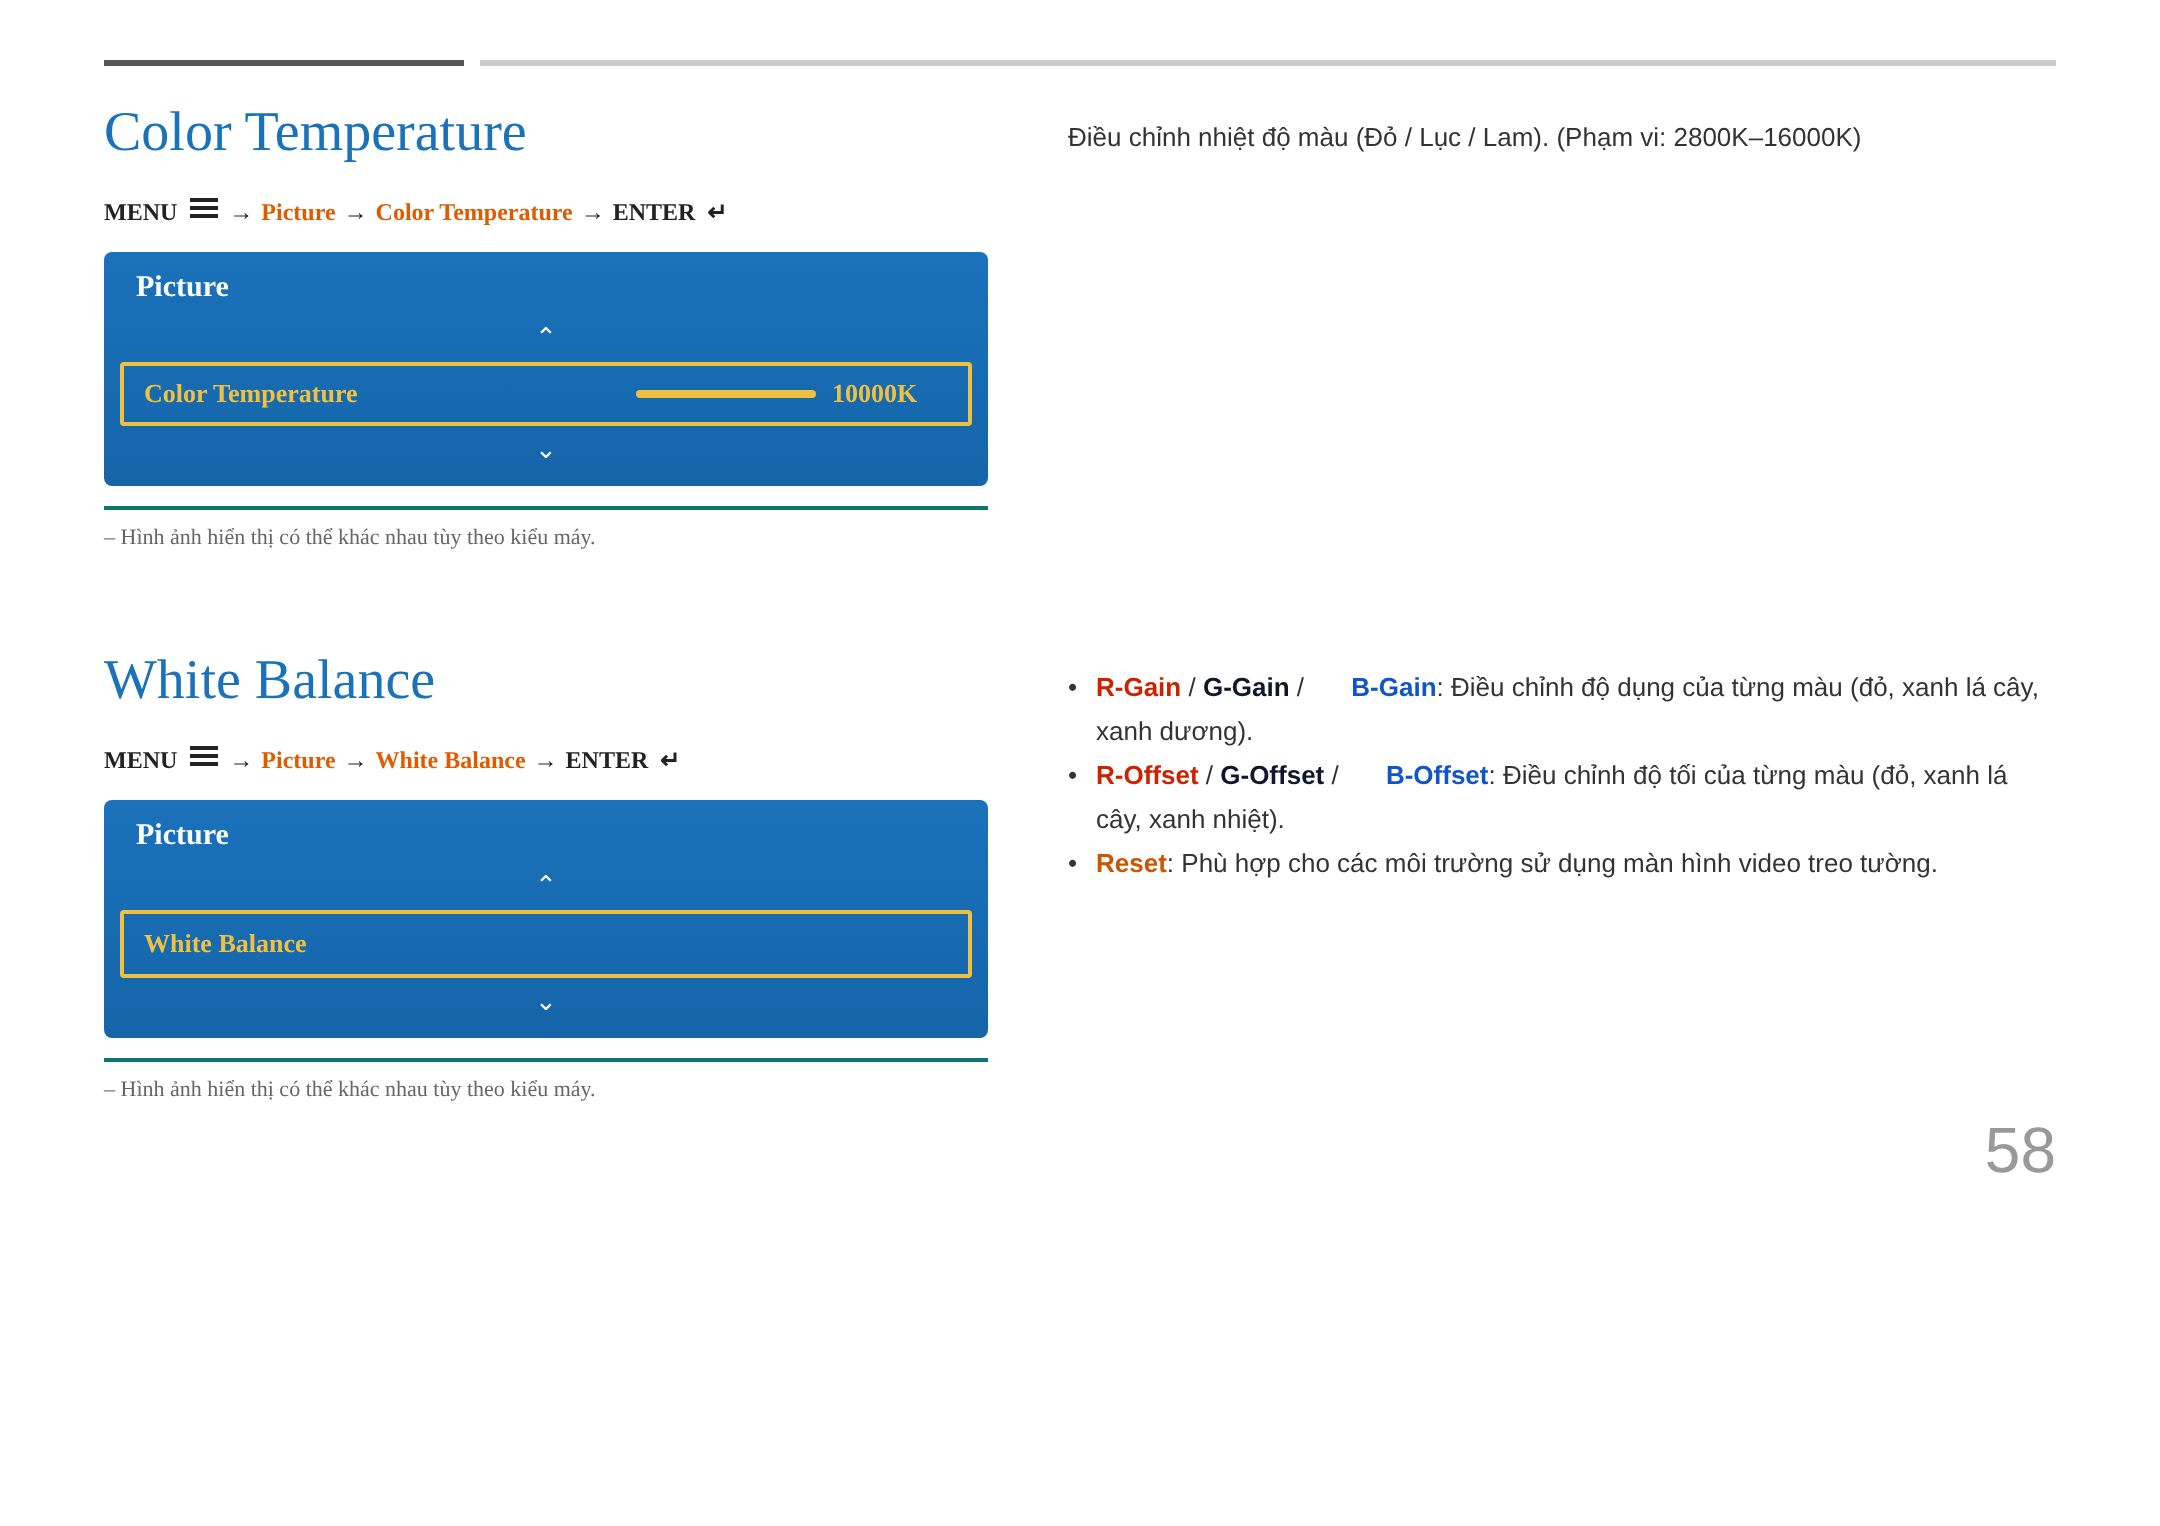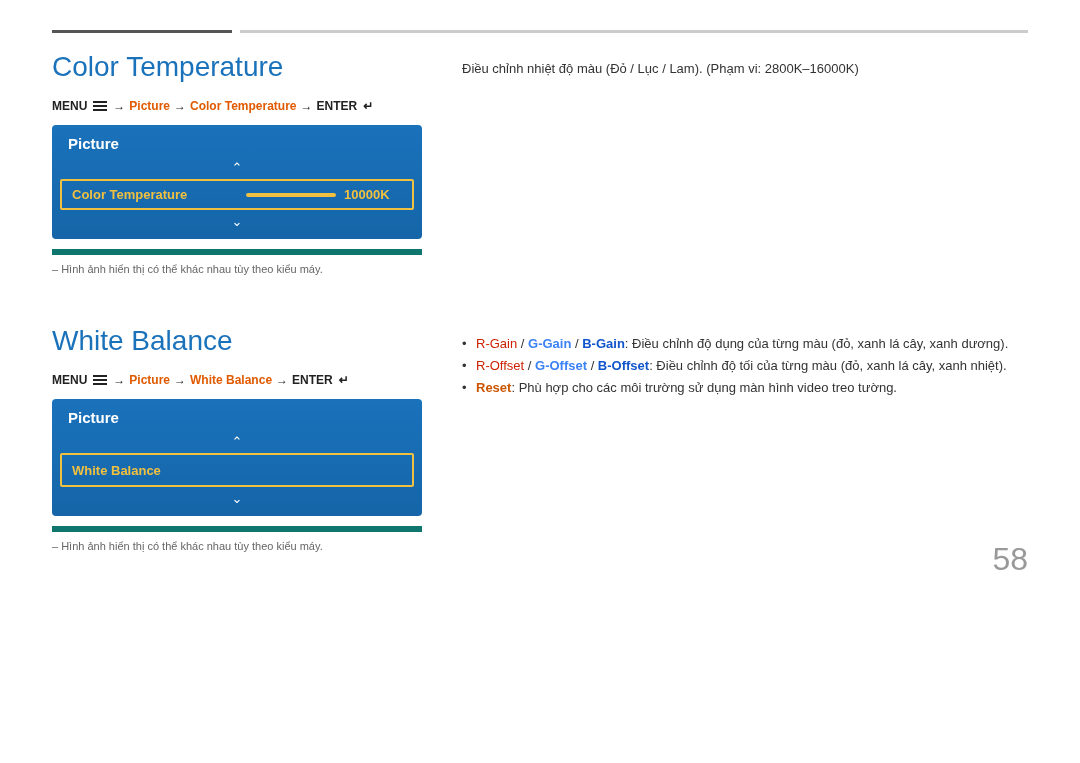--- a/index.html
+++ b/index.html
@@ -36,22 +36,23 @@
     }
 
     
     .section {
       display: flex;
       gap: 40px;
       margin-bottom: 30px;
     }
 
     .section-left {
-      width: 370px;
+      width: 442px;
       flex-shrink: 0;
+      font-family: Liberation Serif, serif;
     }
 
     .section-right {
       flex: 1;
       padding-top: 8px;
     }
 
     
     .section-title {
       font-size: 28px;
@@ -60,21 +61,21 @@
       margin-bottom: 16px;
     }
 
     
     .menu-path {
       font-size: 12px;
       font-weight: bold;
       color: #222;
       margin-bottom: 12px;
       display: flex;
-      align-items: center;
+      align-items: flex-start;
       gap: 4px;
       flex-wrap: wrap;
     }
     .menu-path .highlight {
       color: #e05a00;
       font-weight: bold;
     }
     .menu-path .menu-icon {
       display: inline-block;
       width: 14px;
@@ -179,21 +180,21 @@
       color: #f0c040;
       font-size: 13px;
       font-weight: bold;
     }
 
     
     .image-note {
       font-size: 11px;
       color: #666;
       margin-top: 10px;
-      border-top: 6px solid #0f766e;
+      border-top: 2px solid #0f766e;
       padding-top: 8px;
     }
 
     
     .desc-text {
       font-size: 13px;
       color: #333;
       line-height: 1.6;
       margin-bottom: 12px;
     }
@@ -211,29 +212,29 @@
       position: relative;
     }
 
     .bullet-list li::before {
       content: '•';
       position: absolute;
       left: 0;
       color: #333;
     }
 
-    .red-text { color: #cc2200; font-weight: normal; text-align: center; }
-    .green-text { color: #3b82f6; font-weight: bold; }
-    .blue-text { color: #1155cc; font-weight: bold; }
+    .red-text { color: #cc2200; font-weight: bold; text-align: center; }
+    .green-text { color: #0f172a; font-weight: bold; }
+    .blue-text { color: #1155cc; font-weight: bold; margin-left: 20px; }
     .orange-text { color: #cc5500; font-weight: bold; margin-top: 28px; }
 
     
     .page-number {
       position: absolute;
-      bottom: 44px;
+      bottom: 27px;
       right: 52px;
       font-size: 32px;
       color: #999;
       font-weight: 300;
     }
 
     
     .arr { font-size: 12px; color: #222; }
 
     .picture-box-wrap {

